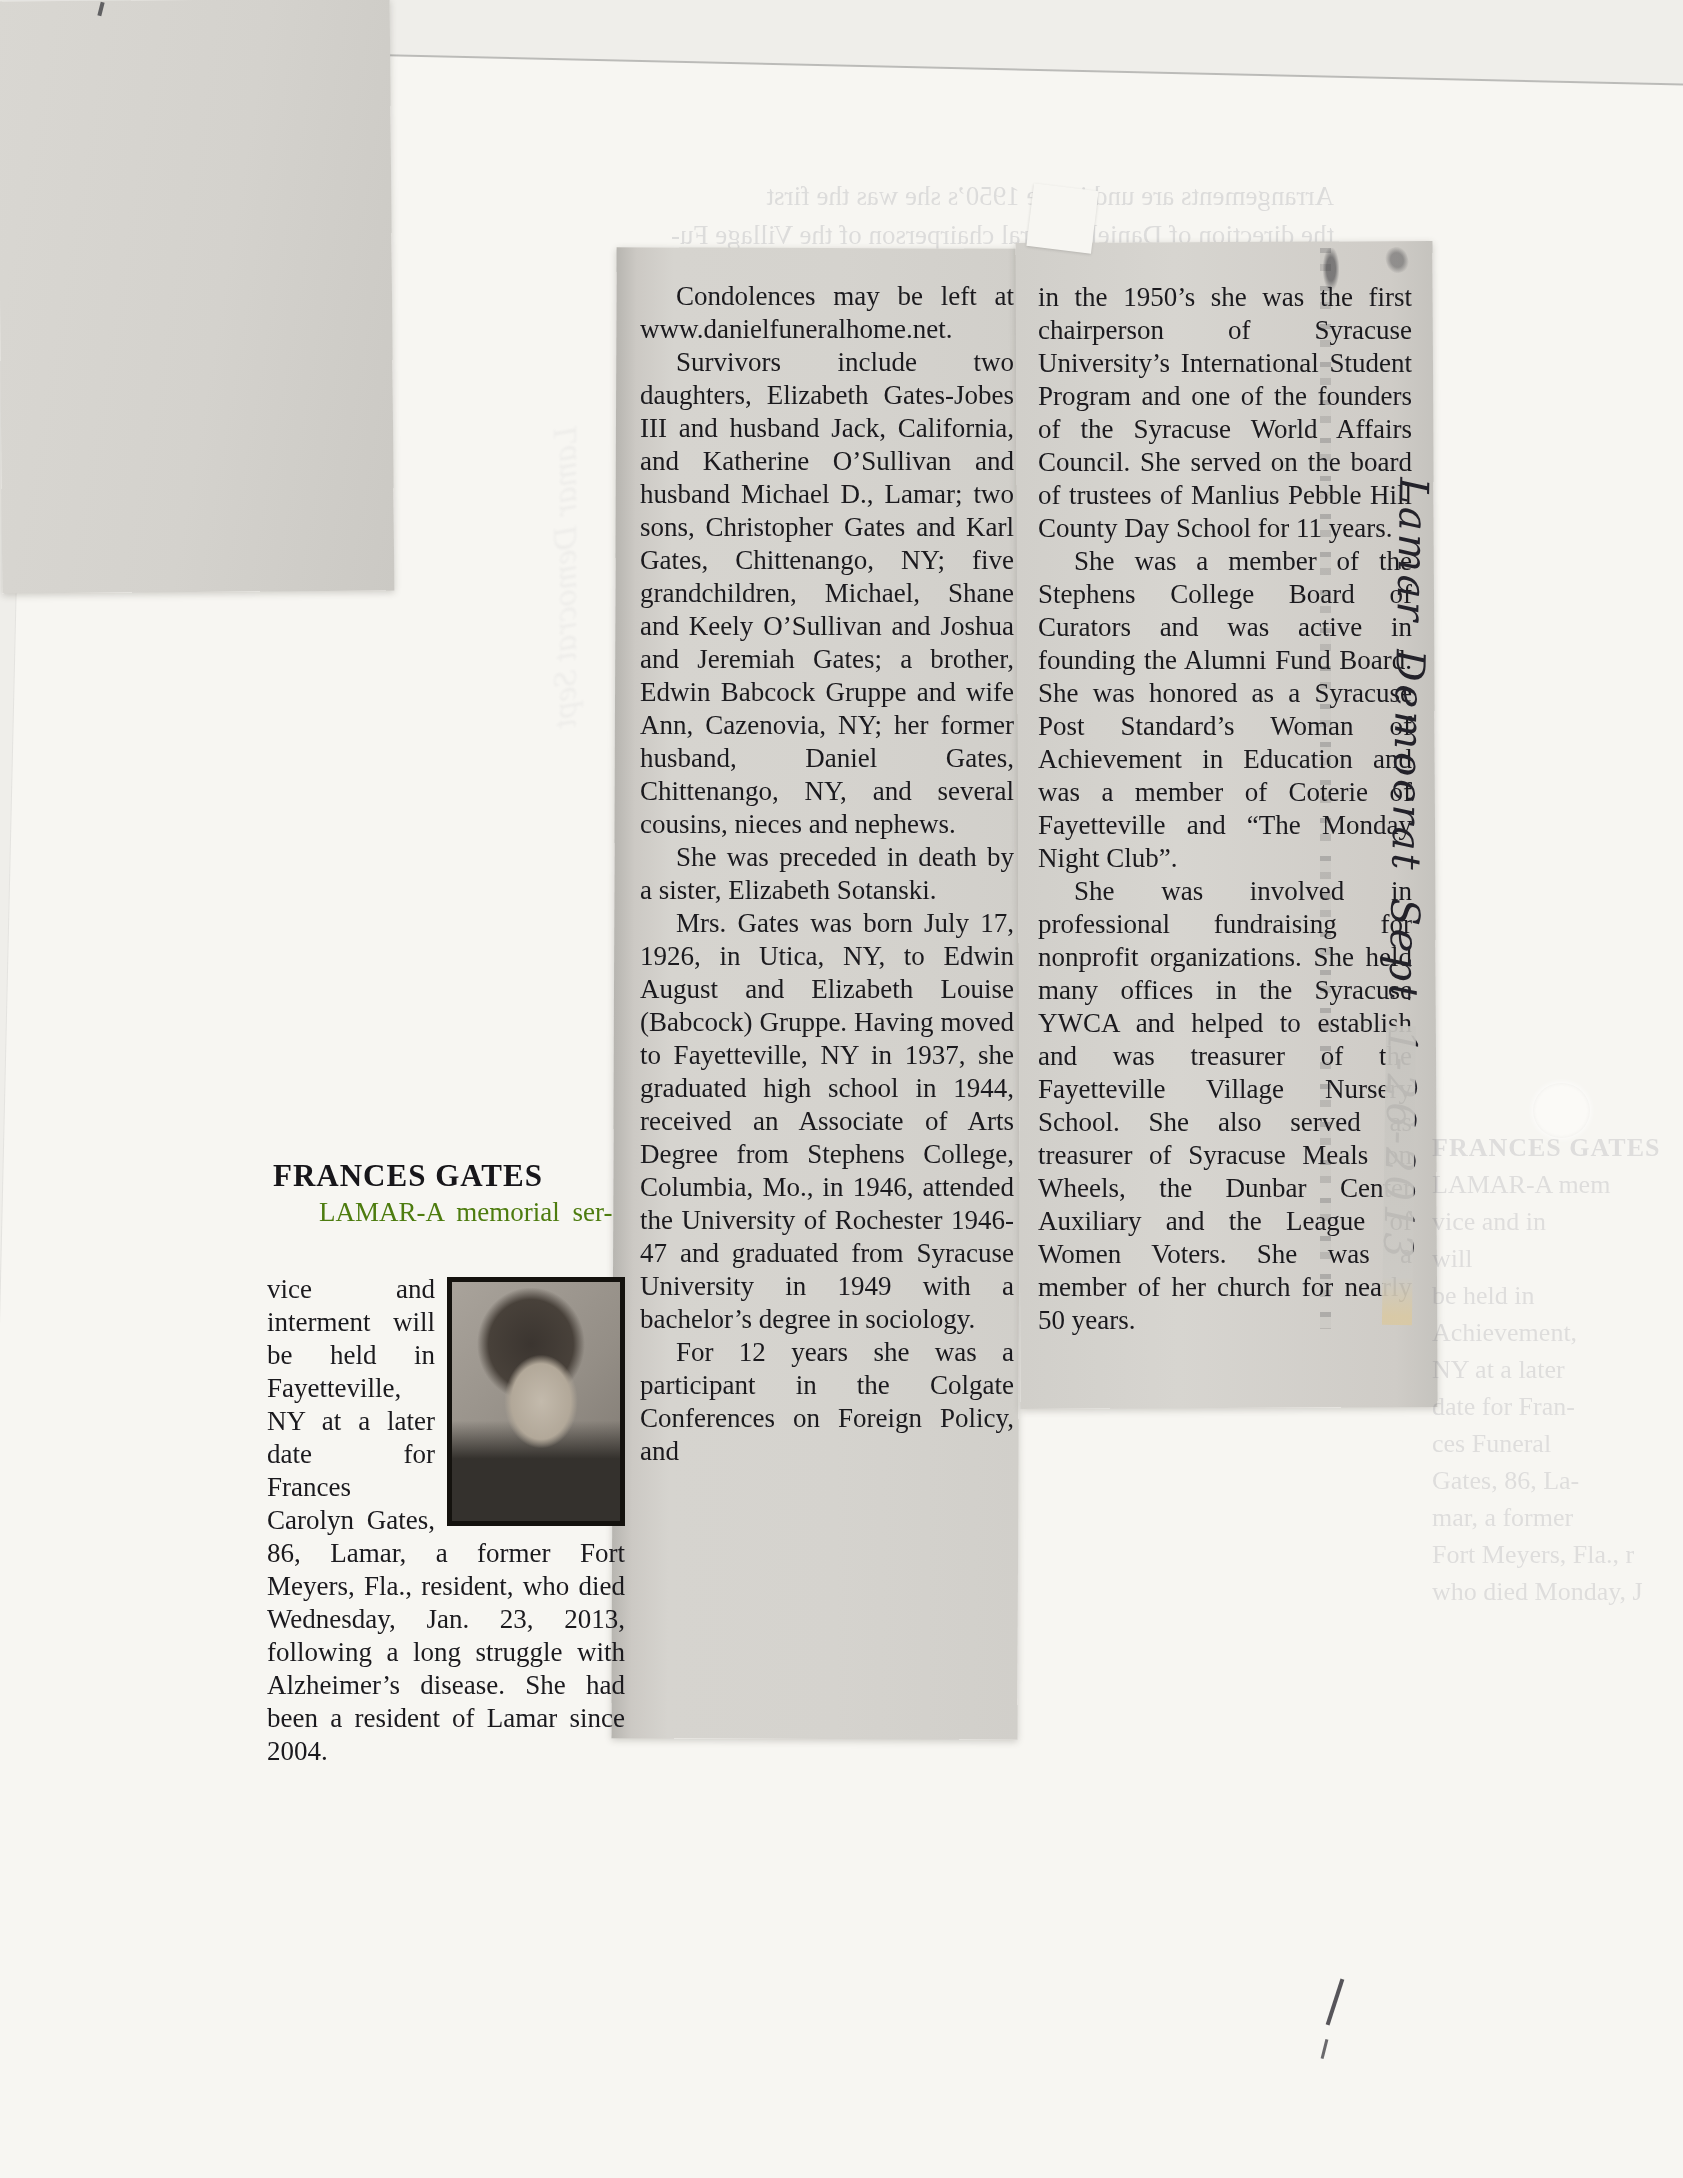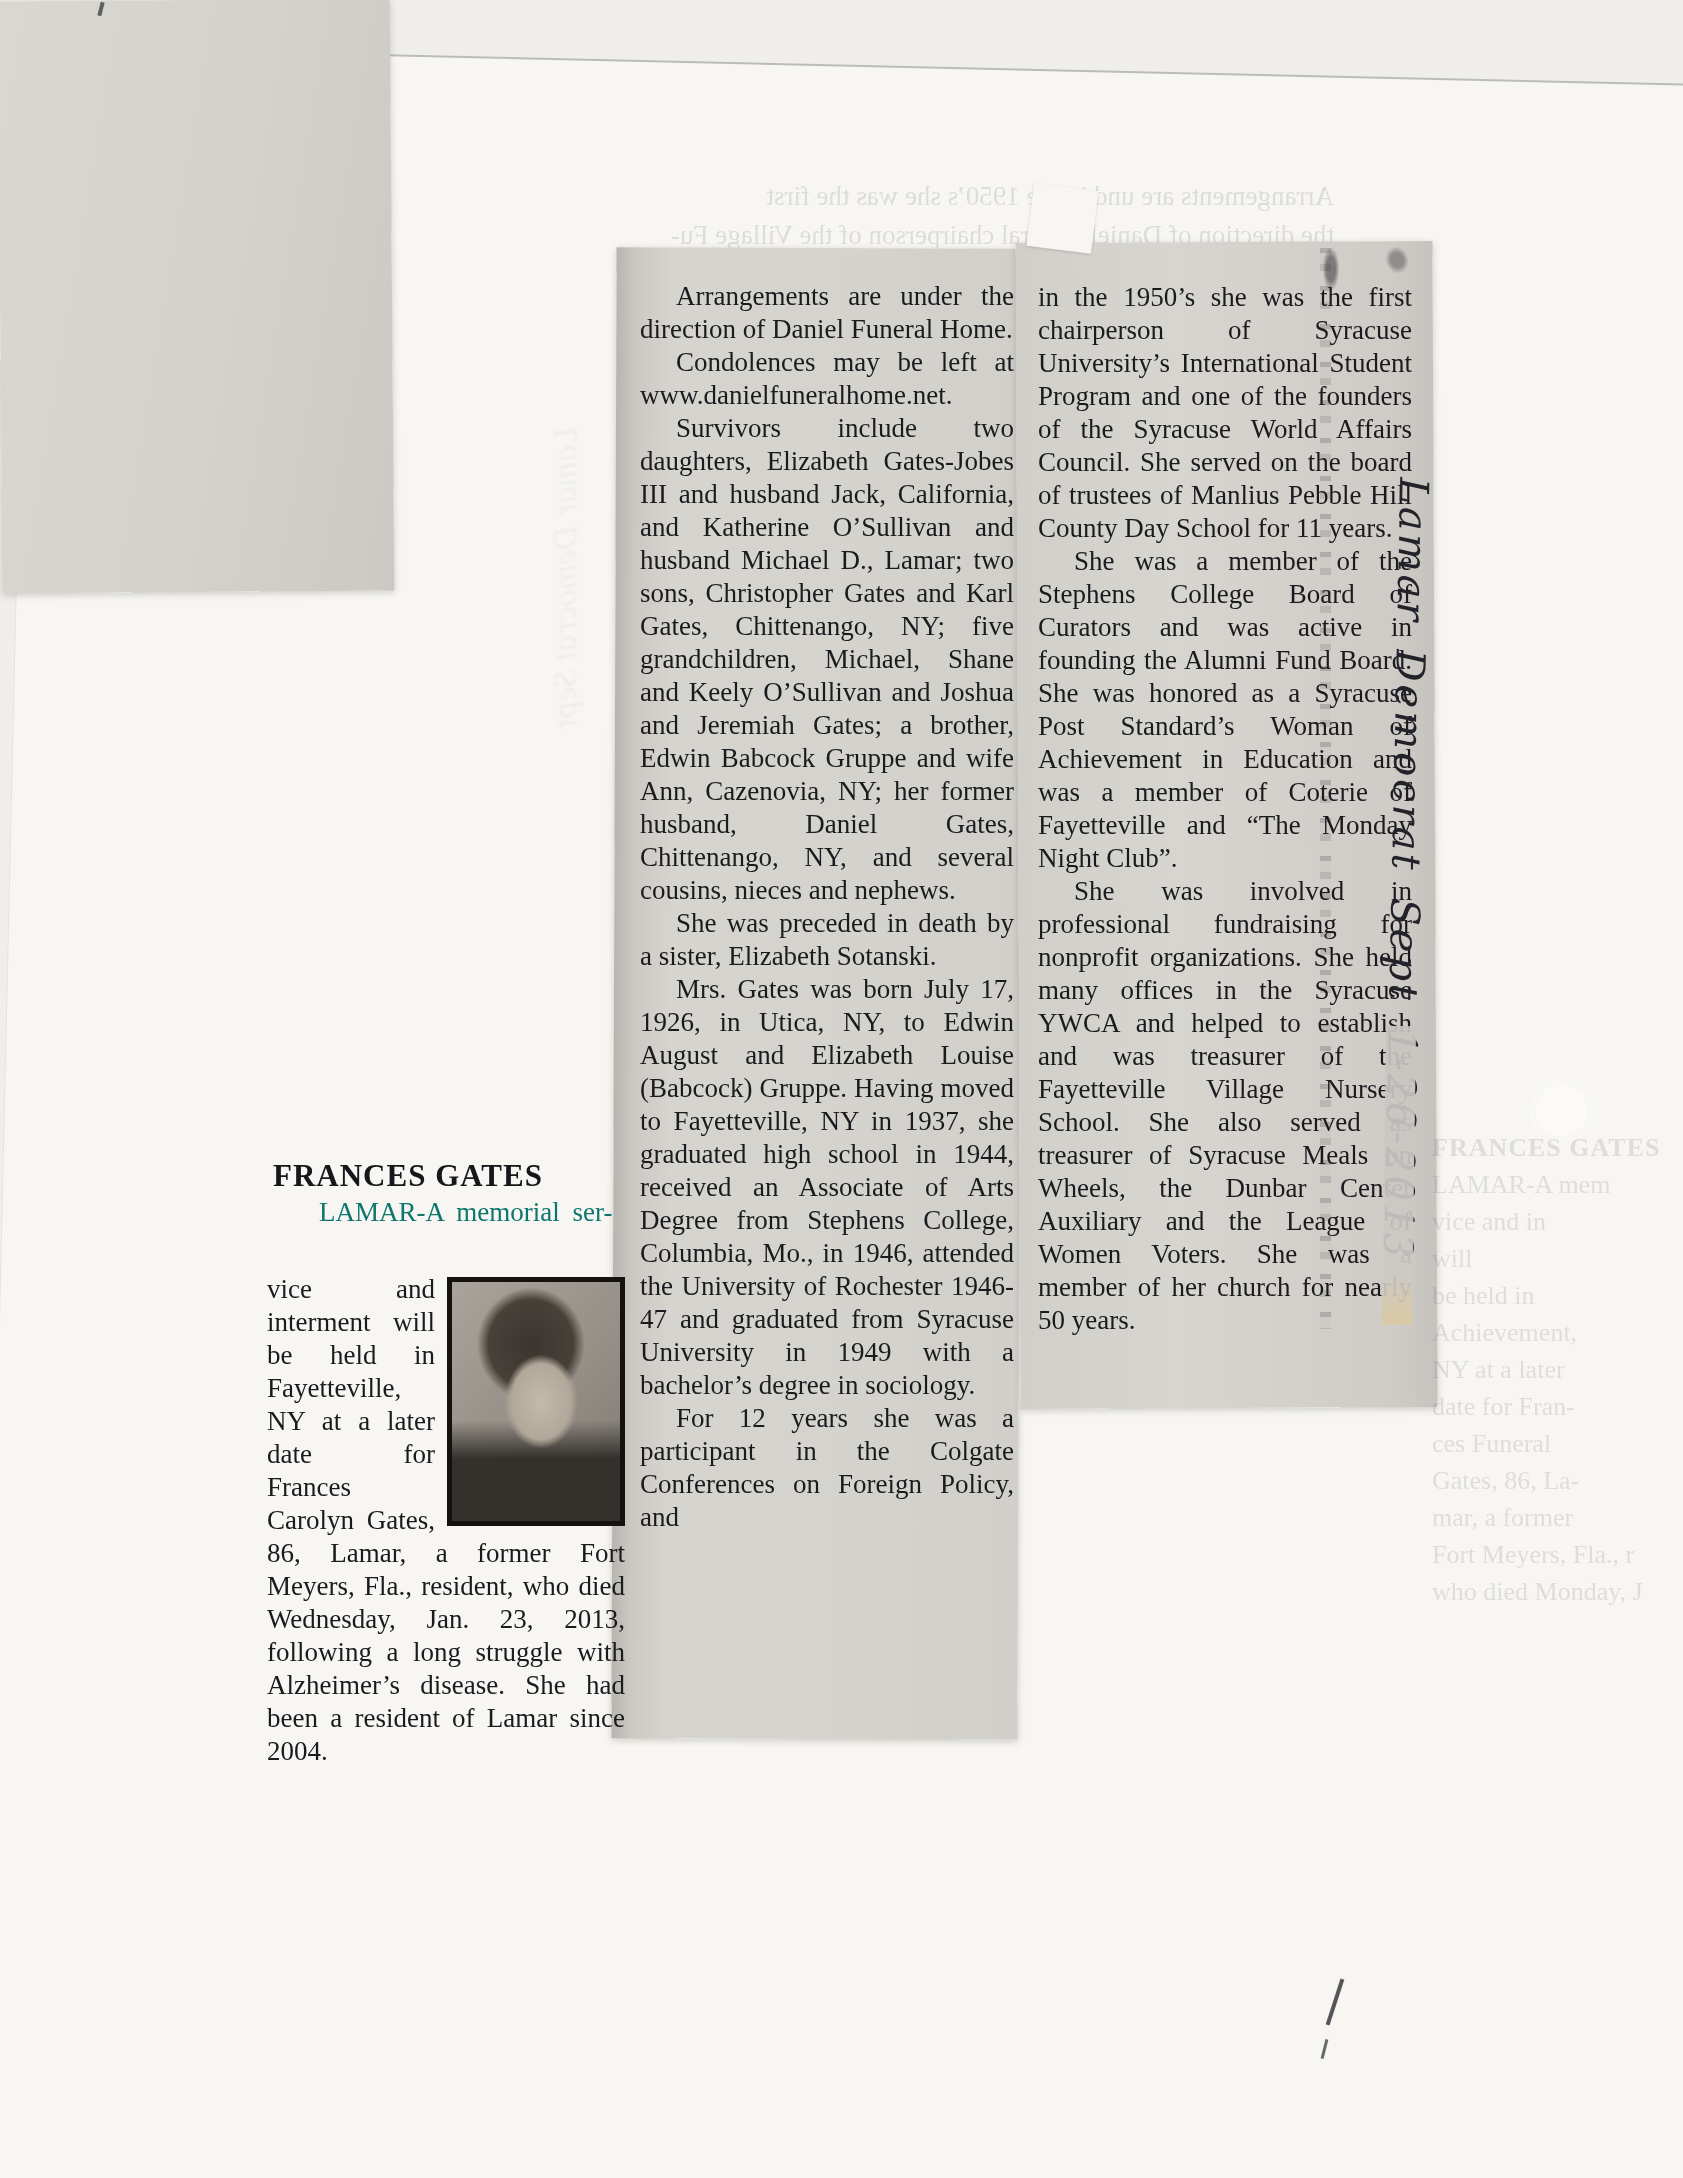--- a/index.html
+++ b/index.html
@@ -22,21 +22,21 @@
 
   .newsprint{position:absolute;color:#1b1a1e;font-size:27px;line-height:33px;}
   .para{margin:0;text-indent:36px;text-align:justify;}
   .col-mid{left:640px;top:280px;width:374px;height:1455px;overflow:hidden;}
   .col-right{left:1038px;top:281px;width:374px;height:1071px;overflow:hidden;}
   .col-right .para:first-child{text-indent:0;}
 
   .lc-headline{position:absolute;left:273px;top:1158px;font-size:31px;font-weight:700;
     letter-spacing:1px;color:#17161a;}
   .lc-line1{position:absolute;left:273px;top:1196px;width:348px;font-size:27px;line-height:33px;
-    color:#0f766e;text-indent:46px;word-spacing:6px;}
+    color:#4d7c0f;text-indent:46px;word-spacing:6px;}
   .lc-body{position:absolute;left:267px;top:1273px;width:358px;font-size:27px;line-height:33px;
     color:#1b1a1e;text-align:justify;}
   .photo{float:right;width:178px;height:249px;margin:4px 0 10px 12px;box-sizing:border-box;
     border:5px solid #14120e;
     background:
       radial-gradient(ellipse 51px 65px at 53% 50%, #c3baac 0%, #b2a899 58%, rgba(0,0,0,0) 72%),
       radial-gradient(ellipse 77px 81px at 47% 26%, #3b3530 0%, #48413a 55%, rgba(0,0,0,0) 70%),
       linear-gradient(to top, #34312d 0%, #34312d 26%, rgba(0,0,0,0) 42%),
       linear-gradient(135deg, #a9a39b 0%, #948e86 55%, #7b756e 100%);}
 
@@ -93,21 +93,20 @@
 
 <div class="ghost ghost-side">Lamar Democrat Sept</div>
 
 <div class="strip strip-mid"></div>
 
 <div class="strip strip-right"></div>
 
 <div class="tape-top"></div>
 
 <div class="newsprint col-mid">
-    <p class="para">Arrangements are under the direction of Daniel Funeral Home.</p>
     <p class="para">Condolences may be left at www.danielfuneralhome.net.</p>
     <p class="para">Survivors include two daughters, Elizabeth Gates-Jobes III and husband Jack, California, and Katherine O’Sullivan and husband Michael D., Lamar; two sons, Christopher Gates and Karl Gates, Chittenango, NY; five grandchildren, Michael, Shane and Keely O’Sullivan and Joshua and Jeremiah Gates; a brother, Edwin Babcock Gruppe and wife Ann, Cazenovia, NY; her former husband, Daniel Gates, Chittenango, NY, and several cousins, nieces and nephews.</p>
     <p class="para">She was preceded in death by a sister, Elizabeth Sotanski.</p>
     <p class="para">Mrs. Gates was born July 17, 1926, in Utica, NY, to Edwin August and Elizabeth Louise (Babcock) Gruppe. Having moved to Fayetteville, NY in 1937, she graduated high school in 1944, received an Associate of Arts Degree from Stephens College, Columbia, Mo., in 1946, attended the University of Rochester 1946-47 and graduated from Syracuse University in 1949 with a bachelor’s degree in sociology.</p>
     <p class="para">For 12 years she was a participant in the Colgate Conferences on Foreign Policy, and</p>
   </div>
 
 <div class="newsprint col-right">
     <p class="para">in the 1950’s she was the first chairperson of Syracuse University’s International Student Program and one of the founders of the Syracuse World Affairs Council. She served on the board of trustees of Manlius Pebble Hill County Day School for 11 years.</p>
     <p class="para">She was a member of the Stephens College Board of Curators and was active in founding the Alumni Fund Board. She was honored as a Syracuse Post Standard’s Woman of Achievement in Education and was a member of Coterie of Fayetteville and “The Monday Night Club”.</p>

